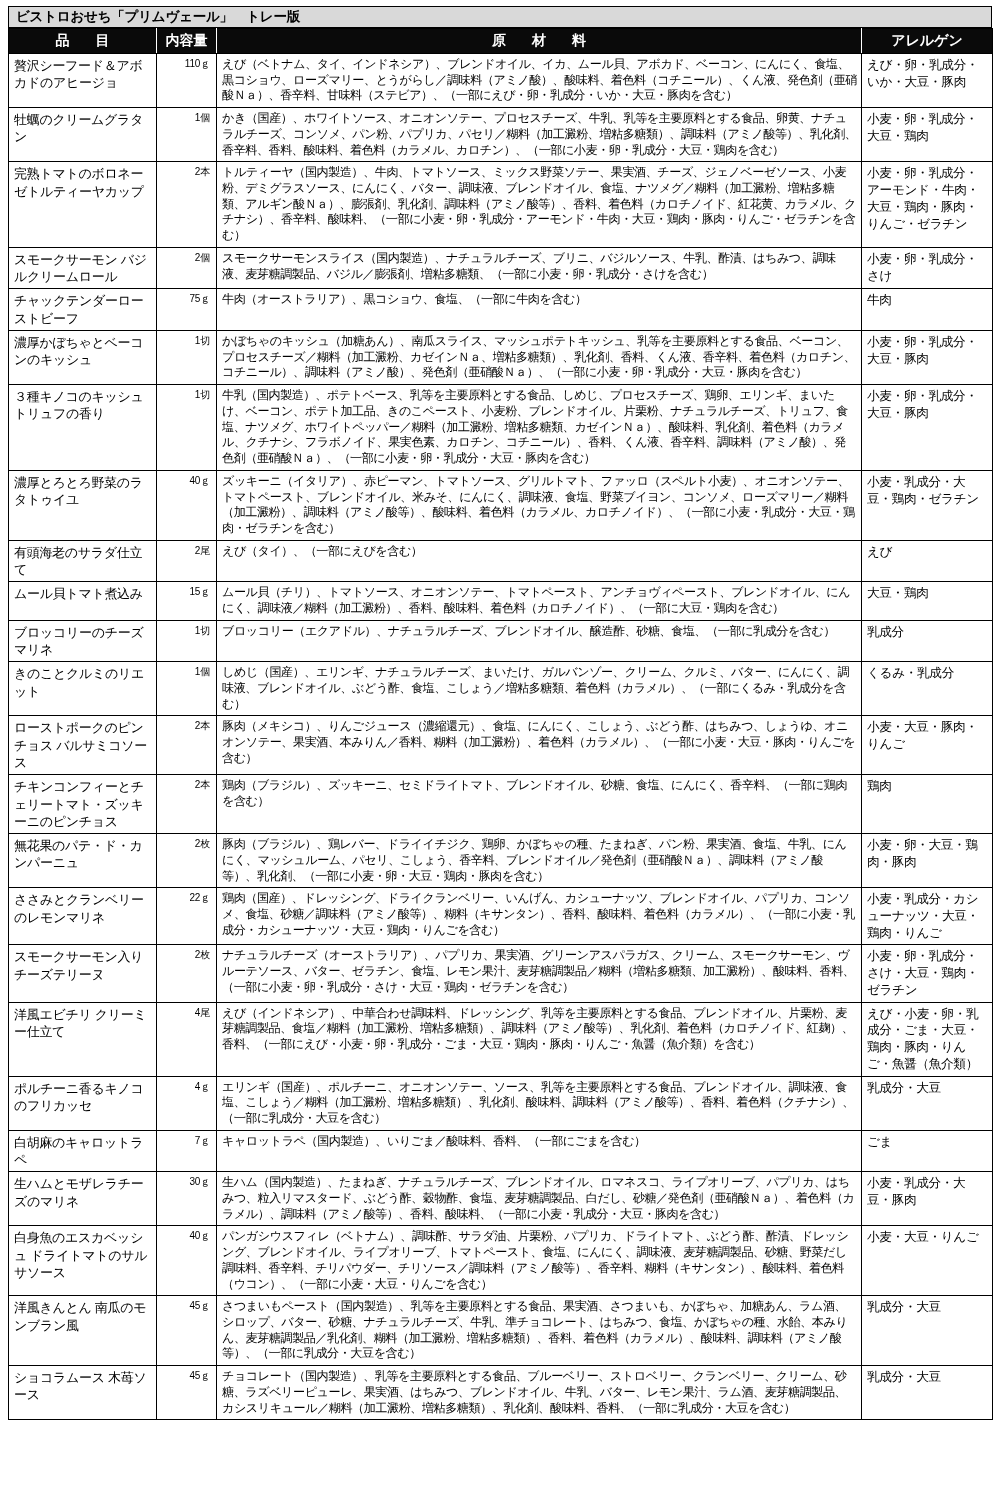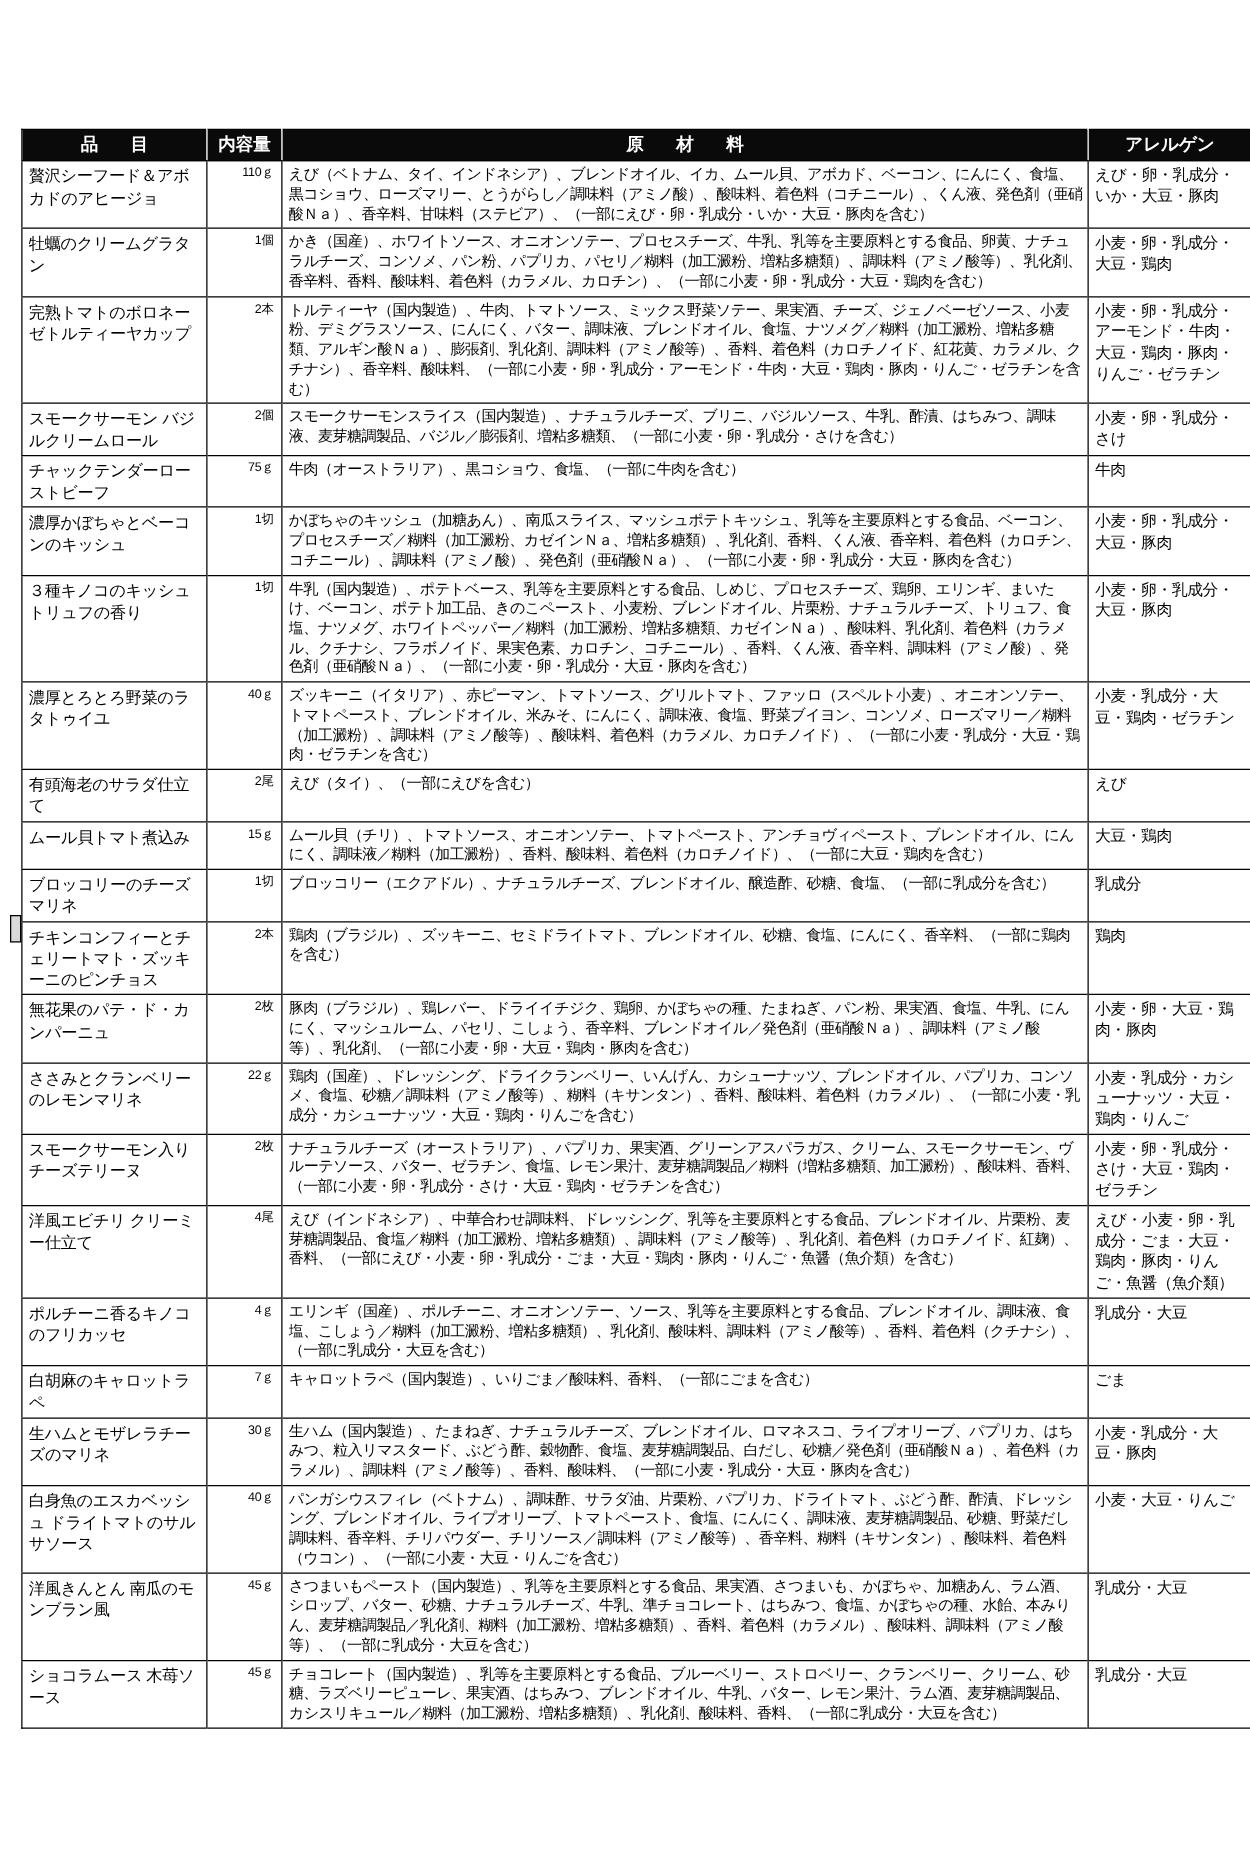--- a/index.html
+++ b/index.html
@@ -7,21 +7,21 @@
     width:1000px;height:1500px;
     background:#ffffff;
     font-family:"Liberation Sans","DejaVu Sans",sans-serif;
     color:#000;
     -webkit-font-smoothing:none;
   }
   .page{
     width:1000px;height:1500px;
     box-sizing:border-box;
     padding:6px 8px 20px 8px;
-    display:flex;flex-direction:row;align-items:center;
+    display:flex;flex-direction:column;
   }
   
   .titlebar{
     background:#d9d9d9;
     border:1px solid #000;
     box-sizing:border-box;
     height:22px;
     line-height:20px;
     padding-left:7px;
     font-size:13.5px;
@@ -159,20 +159,32 @@
           <td class="ing">ムール貝（チリ）、トマトソース、オニオンソテー、トマトペースト、アンチョヴィペースト、ブレンドオイル、にんにく、調味液／糊料（加工澱粉）、香料、酸味料、着色料（カロチノイド）、（一部に大豆・鶏肉を含む）</td>
           <td class="alg">大豆・鶏肉</td>
         </tr>
         <tr>
           <td class="item">ブロッコリーのチーズマリネ</td>
           <td class="qty">1切</td>
           <td class="ing">ブロッコリー（エクアドル）、ナチュラルチーズ、ブレンドオイル、醸造酢、砂糖、食塩、（一部に乳成分を含む）</td>
           <td class="alg">乳成分</td>
         </tr>
         <tr>
+          <td class="item">きのことクルミのリエット</td>
+          <td class="qty">1個</td>
+          <td class="ing">しめじ（国産）、エリンギ、ナチュラルチーズ、まいたけ、ガルバンゾー、クリーム、クルミ、バター、にんにく、調味液、ブレンドオイル、ぶどう酢、食塩、こしょう／増粘多糖類、着色料（カラメル）、（一部にくるみ・乳成分を含む）</td>
+          <td class="alg">くるみ・乳成分</td>
+        </tr>
+        <tr>
+          <td class="item">ローストポークのピンチョス バルサミコソース</td>
+          <td class="qty">2本</td>
+          <td class="ing">豚肉（メキシコ）、りんごジュース（濃縮還元）、食塩、にんにく、こしょう、ぶどう酢、はちみつ、しょうゆ、オニオンソテー、果実酒、本みりん／香料、糊料（加工澱粉）、着色料（カラメル）、（一部に小麦・大豆・豚肉・りんごを含む）</td>
+          <td class="alg">小麦・大豆・豚肉・りんご</td>
+        </tr>
+        <tr>
           <td class="item">チキンコンフィーとチェリートマト・ズッキーニのピンチョス</td>
           <td class="qty">2本</td>
           <td class="ing">鶏肉（ブラジル）、ズッキーニ、セミドライトマト、ブレンドオイル、砂糖、食塩、にんにく、香辛料、（一部に鶏肉を含む）</td>
           <td class="alg">鶏肉</td>
         </tr>
         <tr>
           <td class="item">無花果のパテ・ド・カンパーニュ</td>
           <td class="qty">2枚</td>
           <td class="ing">豚肉（ブラジル）、鶏レバー、ドライイチジク、鶏卵、かぼちゃの種、たまねぎ、パン粉、果実酒、食塩、牛乳、にんにく、マッシュルーム、パセリ、こしょう、香辛料、ブレンドオイル／発色剤（亜硝酸Ｎａ）、調味料（アミノ酸等）、乳化剤、（一部に小麦・卵・大豆・鶏肉・豚肉を含む）</td>
           <td class="alg">小麦・卵・大豆・鶏肉・豚肉</td>

